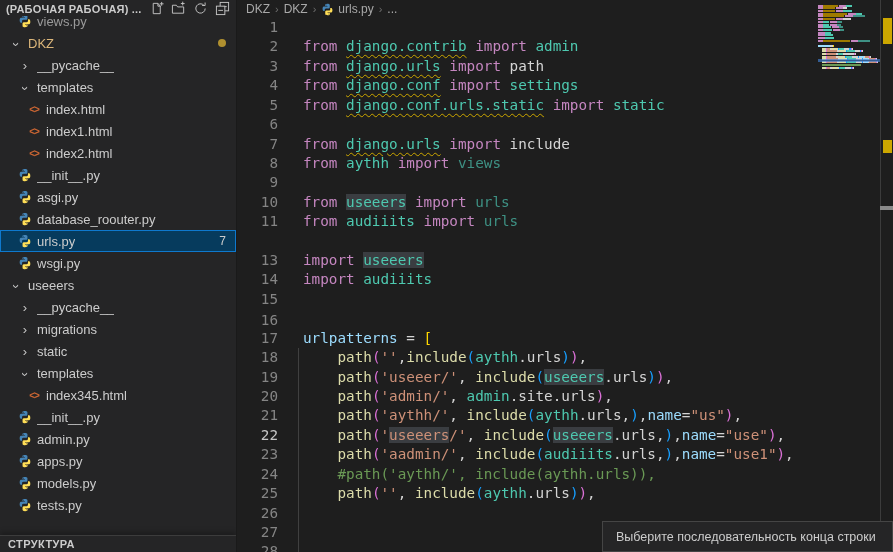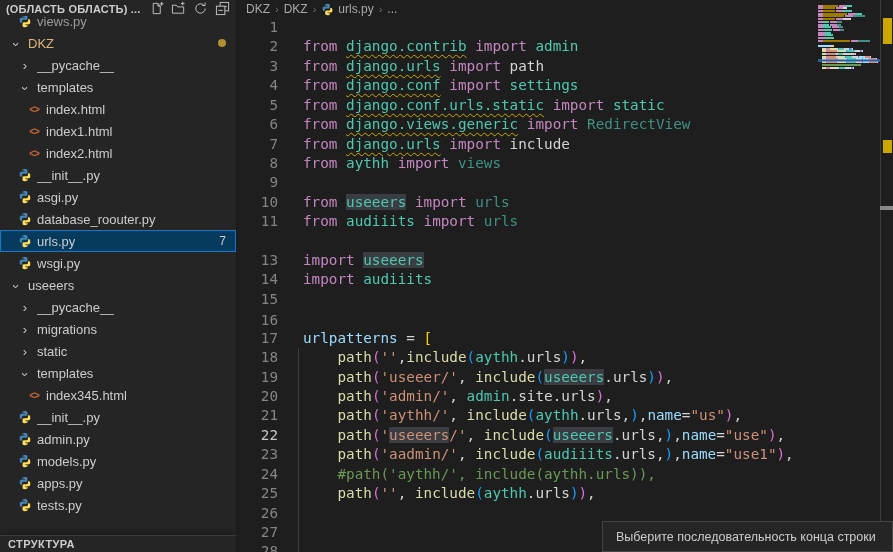--- a/index.html
+++ b/index.html
@@ -92,21 +92,21 @@
     font-size:12.5px; display:flex; align-items:center; padding-left:13px;
     z-index:20; white-space:nowrap; }
 </style>
 </head>
 <body>
 
 <div id="app">
 
   <aside id="sidebar">
     <div class="exp-header">
-      <span class="exp-title">(ОБЛАСТЬ ОБЛАСТЬ) ...</span>
+      <span class="exp-title">(РАБОЧАЯ РАБОЧАЯ) ...</span>
       <span class="exp-actions" id="exp-actions">
           <span>
             <svg width="15" height="15" viewBox="0 0 16 16">
               <g stroke="#c5c5c5" fill="none">
                 <path d="M9.5 2.5h-5v11h7.5V5.5z"></path>
                 <path d="M9.5 2.5v3h3"></path>
                 <path d="M13.5 1v4M11.5 3h4"></path>
               </g>
             </svg>
           </span>
@@ -306,31 +306,31 @@
           <span class="lbl">admin.py</span>
         </div>
         <div class="row">
           <span class="spacer" style="width: 17px;"></span>
           <span class="ico">
             <svg width="14" height="14" viewBox="0 0 16 16">
               <path fill="#4584b6" d="M7.9 1c-3 0-2.8 1.3-2.8 1.3v1.5h2.9v.4H3.8S1.9 4 1.9 7s1.7 2.9 1.7 2.9h1V8.4s-.1-1.7 1.7-1.7h2.9s1.6 0 1.6-1.6V2.7S11.2 1 7.9 1zM6.3 1.9a.55.55 0 1 1 0 1.1.55.55 0 0 1 0-1.1z"></path>
               <path fill="#ffde57" d="M8.1 15c3 0 2.8-1.3 2.8-1.3v-1.5H8v-.4h4.2s1.9.2 1.9-2.8-1.7-2.9-1.7-2.9h-1v1.5s.1 1.7-1.7 1.7H6.8s-1.6 0-1.6 1.6v2.4S4.8 15 8.1 15zm1.6-.9a.55.55 0 1 1 0-1.1.55.55 0 0 1 0 1.1z"></path>
             </svg>
           </span>
+          <span class="lbl">apps.py</span>
+        </div>
+        <div class="row">
+          <span class="spacer" style="width: 17px;"></span>
+          <span class="ico">
+            <svg width="14" height="14" viewBox="0 0 16 16">
+              <path fill="#4584b6" d="M7.9 1c-3 0-2.8 1.3-2.8 1.3v1.5h2.9v.4H3.8S1.9 4 1.9 7s1.7 2.9 1.7 2.9h1V8.4s-.1-1.7 1.7-1.7h2.9s1.6 0 1.6-1.6V2.7S11.2 1 7.9 1zM6.3 1.9a.55.55 0 1 1 0 1.1.55.55 0 0 1 0-1.1z"></path>
+              <path fill="#ffde57" d="M8.1 15c3 0 2.8-1.3 2.8-1.3v-1.5H8v-.4h4.2s1.9.2 1.9-2.8-1.7-2.9-1.7-2.9h-1v1.5s.1 1.7-1.7 1.7H6.8s-1.6 0-1.6 1.6v2.4S4.8 15 8.1 15zm1.6-.9a.55.55 0 1 1 0-1.1.55.55 0 0 1 0 1.1z"></path>
+            </svg>
+          </span>
           <span class="lbl">models.py</span>
-        </div>
-        <div class="row">
-          <span class="spacer" style="width: 17px;"></span>
-          <span class="ico">
-            <svg width="14" height="14" viewBox="0 0 16 16">
-              <path fill="#4584b6" d="M7.9 1c-3 0-2.8 1.3-2.8 1.3v1.5h2.9v.4H3.8S1.9 4 1.9 7s1.7 2.9 1.7 2.9h1V8.4s-.1-1.7 1.7-1.7h2.9s1.6 0 1.6-1.6V2.7S11.2 1 7.9 1zM6.3 1.9a.55.55 0 1 1 0 1.1.55.55 0 0 1 0-1.1z"></path>
-              <path fill="#ffde57" d="M8.1 15c3 0 2.8-1.3 2.8-1.3v-1.5H8v-.4h4.2s1.9.2 1.9-2.8-1.7-2.9-1.7-2.9h-1v1.5s.1 1.7-1.7 1.7H6.8s-1.6 0-1.6 1.6v2.4S4.8 15 8.1 15zm1.6-.9a.55.55 0 1 1 0-1.1.55.55 0 0 1 0 1.1z"></path>
-            </svg>
-          </span>
-          <span class="lbl">apps.py</span>
         </div>
         <div class="row">
           <span class="spacer" style="width: 17px;"></span>
           <span class="ico">
             <svg width="14" height="14" viewBox="0 0 16 16">
               <path fill="#4584b6" d="M7.9 1c-3 0-2.8 1.3-2.8 1.3v1.5h2.9v.4H3.8S1.9 4 1.9 7s1.7 2.9 1.7 2.9h1V8.4s-.1-1.7 1.7-1.7h2.9s1.6 0 1.6-1.6V2.7S11.2 1 7.9 1zM6.3 1.9a.55.55 0 1 1 0 1.1.55.55 0 0 1 0-1.1z"></path>
               <path fill="#ffde57" d="M8.1 15c3 0 2.8-1.3 2.8-1.3v-1.5H8v-.4h4.2s1.9.2 1.9-2.8-1.7-2.9-1.7-2.9h-1v1.5s.1 1.7-1.7 1.7H6.8s-1.6 0-1.6 1.6v2.4S4.8 15 8.1 15zm1.6-.9a.55.55 0 1 1 0-1.1.55.55 0 0 1 0 1.1z"></path>
             </svg>
           </span>
           <span class="lbl">tests.py</span>
@@ -360,21 +360,21 @@
         <span class="bc-item">
           <span>...</span>
         </span>
       </div>
     <div id="lines">
         <div class="cl" style="top: 0px;"><span class="ln">1</span><span class="lc"></span></div>
         <div class="cl" style="top: 19.42px;"><span class="ln">2</span><span class="lc"><span class="tk-kw">from </span><span class="tk-mod tk-sq">django.contrib</span><span class="tk-pl"> </span><span class="tk-kw">import </span><span class="tk-mod">admin</span></span></div>
         <div class="cl" style="top: 38.84px;"><span class="ln">3</span><span class="lc"><span class="tk-kw">from </span><span class="tk-mod tk-sq">django.urls</span><span class="tk-pl"> </span><span class="tk-kw">import </span><span class="tk-pl">path</span></span></div>
         <div class="cl" style="top: 58.26px;"><span class="ln">4</span><span class="lc"><span class="tk-kw">from </span><span class="tk-mod tk-sq">django.conf</span><span class="tk-pl"> </span><span class="tk-kw">import </span><span class="tk-mod">settings</span></span></div>
         <div class="cl" style="top: 77.68px;"><span class="ln">5</span><span class="lc"><span class="tk-kw">from </span><span class="tk-mod tk-sq">django.conf.urls.static</span><span class="tk-pl"> </span><span class="tk-kw">import </span><span class="tk-mod">static</span></span></div>
-        <div class="cl" style="top: 97.1px;"><span class="ln">6</span><span class="lc"><span class="tk-kw">from </span><span class="tk-mod tk-sq">django.views.generic</span><span class="tk-pl"> </span><span class="tk-kw">import </span><span class="tk-dim">RedirectView</span></span></div>
+        <div class="cl" style="top: 97.1px;"><span class="ln">6</span></div>
         <div class="cl" style="top: 116.52px;"><span class="ln">7</span><span class="lc"><span class="tk-kw">from </span><span class="tk-mod tk-sq">django.urls</span><span class="tk-pl"> </span><span class="tk-kw">import </span><span class="tk-pl">include</span></span></div>
         <div class="cl" style="top: 135.94px;"><span class="ln">8</span><span class="lc"><span class="tk-kw">from </span><span class="tk-mod">aythh</span><span class="tk-pl"> </span><span class="tk-kw">import </span><span class="tk-dim">views</span></span></div>
         <div class="cl" style="top: 155.36px;"><span class="ln">9</span></div>
         <div class="cl" style="top: 174.78px;"><span class="ln">10</span><span class="lc"><span class="tk-kw">from </span><span class="tk-mod tk-hl">useeers</span><span class="tk-pl"> </span><span class="tk-kw">import </span><span class="tk-dim">urls</span></span></div>
         <div class="cl" style="top: 194.2px;"><span class="ln">11</span><span class="lc"><span class="tk-kw">from </span><span class="tk-mod">audiiits</span><span class="tk-pl"> </span><span class="tk-kw">import </span><span class="tk-dim">urls</span></span></div>
         <div class="cl" style="top: 233.04px;"><span class="ln">13</span><span class="lc"><span class="tk-kw">import </span><span class="tk-mod tk-hl">useeers</span></span></div>
         <div class="cl" style="top: 252.46px;"><span class="ln">14</span><span class="lc"><span class="tk-kw">import </span><span class="tk-mod">audiiits</span></span></div>
         <div class="cl" style="top: 271.88px;"><span class="ln">15</span></div>
         <div class="cl" style="top: 293px;"><span class="ln">16</span><span class="lc"></span></div>
         <div class="cl" style="top: 310.72px;"><span class="ln">17</span><span class="lc"><span class="tk-var">urlpatterns</span><span class="tk-pl"> = </span><span class="tk-b1">[</span></span></div>

